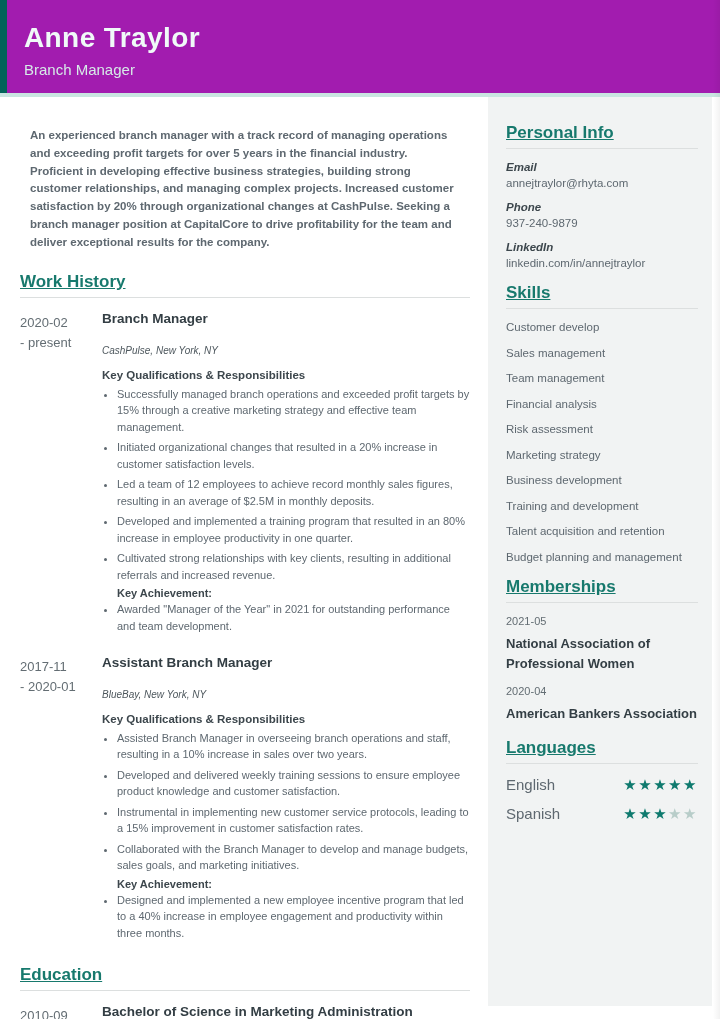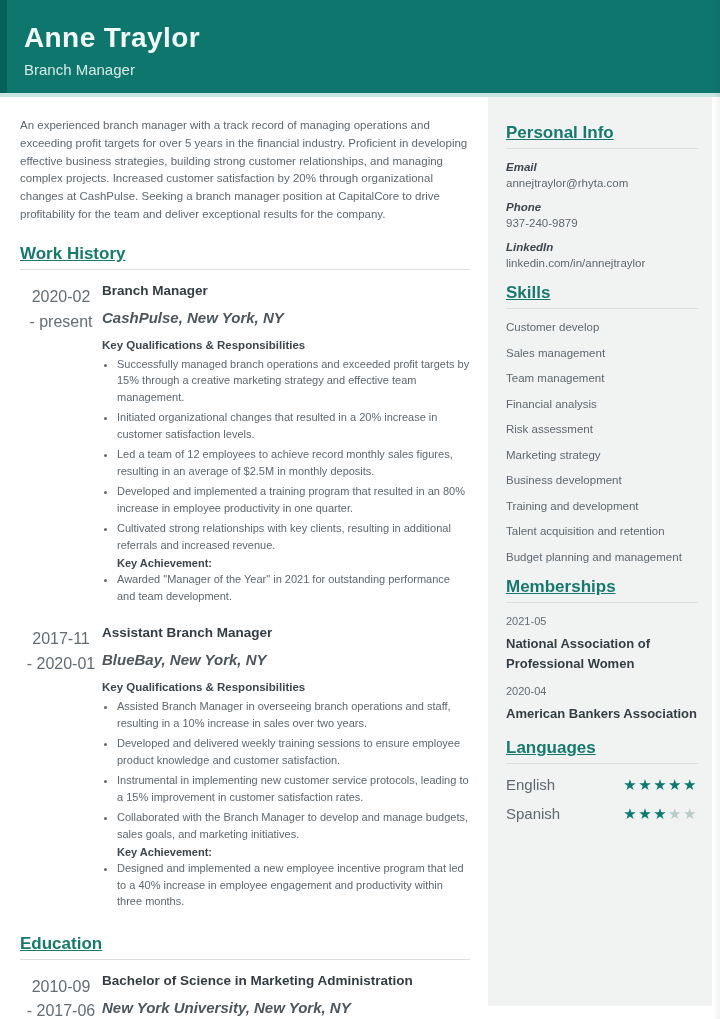--- a/index.html
+++ b/index.html
@@ -11,21 +11,21 @@
     overflow:hidden;
   }
   body::after {
     content:""; position:absolute; right:0; top:0; width:7px; height:100%;
     background:linear-gradient(to right, rgba(0,0,0,0), rgba(0,0,0,0.05));
     pointer-events:none;
   }
   
   .header {
     position:relative; height:97px; box-sizing:border-box;
-    background:#0f766e;
+    background:#a21caf;
     padding:22px 0 0 24px;
     border-bottom:4px solid #c9e5e1;
   }
   .header::before {
     content:""; position:absolute; left:0; top:0; bottom:0; width:7px;
     background:#03635a;
   }
   .name { font-size:28px; font-weight:bold; color:#f0faf8; letter-spacing:0.4px; }
   .job-headline { font-size:15px; color:#d6ebe8; margin-top:7px; }
 
@@ -44,30 +44,30 @@
   
   .sec-h {
     color:#17796d; font-size:17px; font-weight:bold;
     padding-bottom:5px; border-bottom:1px solid #dcdfdf;
     margin:0 0 12px 0;
     text-decoration:underline;
   }
   .main .sec-h { margin-top:20px; }
   .sidebar .sec-h { margin-top:14px; }
 
-  .summary { font-size:11.5px; color:#5e6870; line-height:1.55; margin:0; }
+  .summary { font-size:11.5px; color:#5e6870; line-height:1.55; margin:10px;font-weight:bold; }
 
   .entry { display:flex; margin-bottom:16px; }
   .dates {
-    width:82px; flex-shrink:0; font-size:16px; color:#636d73;
-    line-height:1.55; padding-top:3px;text-align:center;
+    width:82px; flex-shrink:0; font-size:13px; color:#636d73;
+    line-height:1.55; padding-top:3px;
   }
   .entry-body { flex:1; }
   .job-title { font-size:13.5px; font-weight:bold; color:#333e44; line-height:1.4; }
-  .company { font-size:15px; font-style:italic; color:#4d575d; margin-top:8px;font-weight:bold; }
+  .company { font-size:10px; font-style:italic; color:#4d575d; margin-top:16px; }
   .subhead { font-size:11.5px; font-weight:bold; color:#3c464c; margin-top:13px; margin-bottom:5px; }
   ul.bullets { margin:0; padding-left:15px; font-size:11px; color:#5e6870; line-height:1.5; }
   ul.bullets li { margin-bottom:4px; }
   .ach-label { font-weight:bold; font-size:11px; color:#3c464c; margin:1px 0 2px 15px; }
 
   
   .pi-label { font-weight:bold; font-size:11.5px; color:#3c464c; margin-top:12px;font-style:italic; }
   .pi-value { font-size:11.5px; color:#5e6870; margin-top:4px; }
   .skill { font-size:11.5px; color:#5e6870; margin-bottom:13.5px; }
   .mem-date { font-size:11px; color:#636d73; margin-top:11px; }

